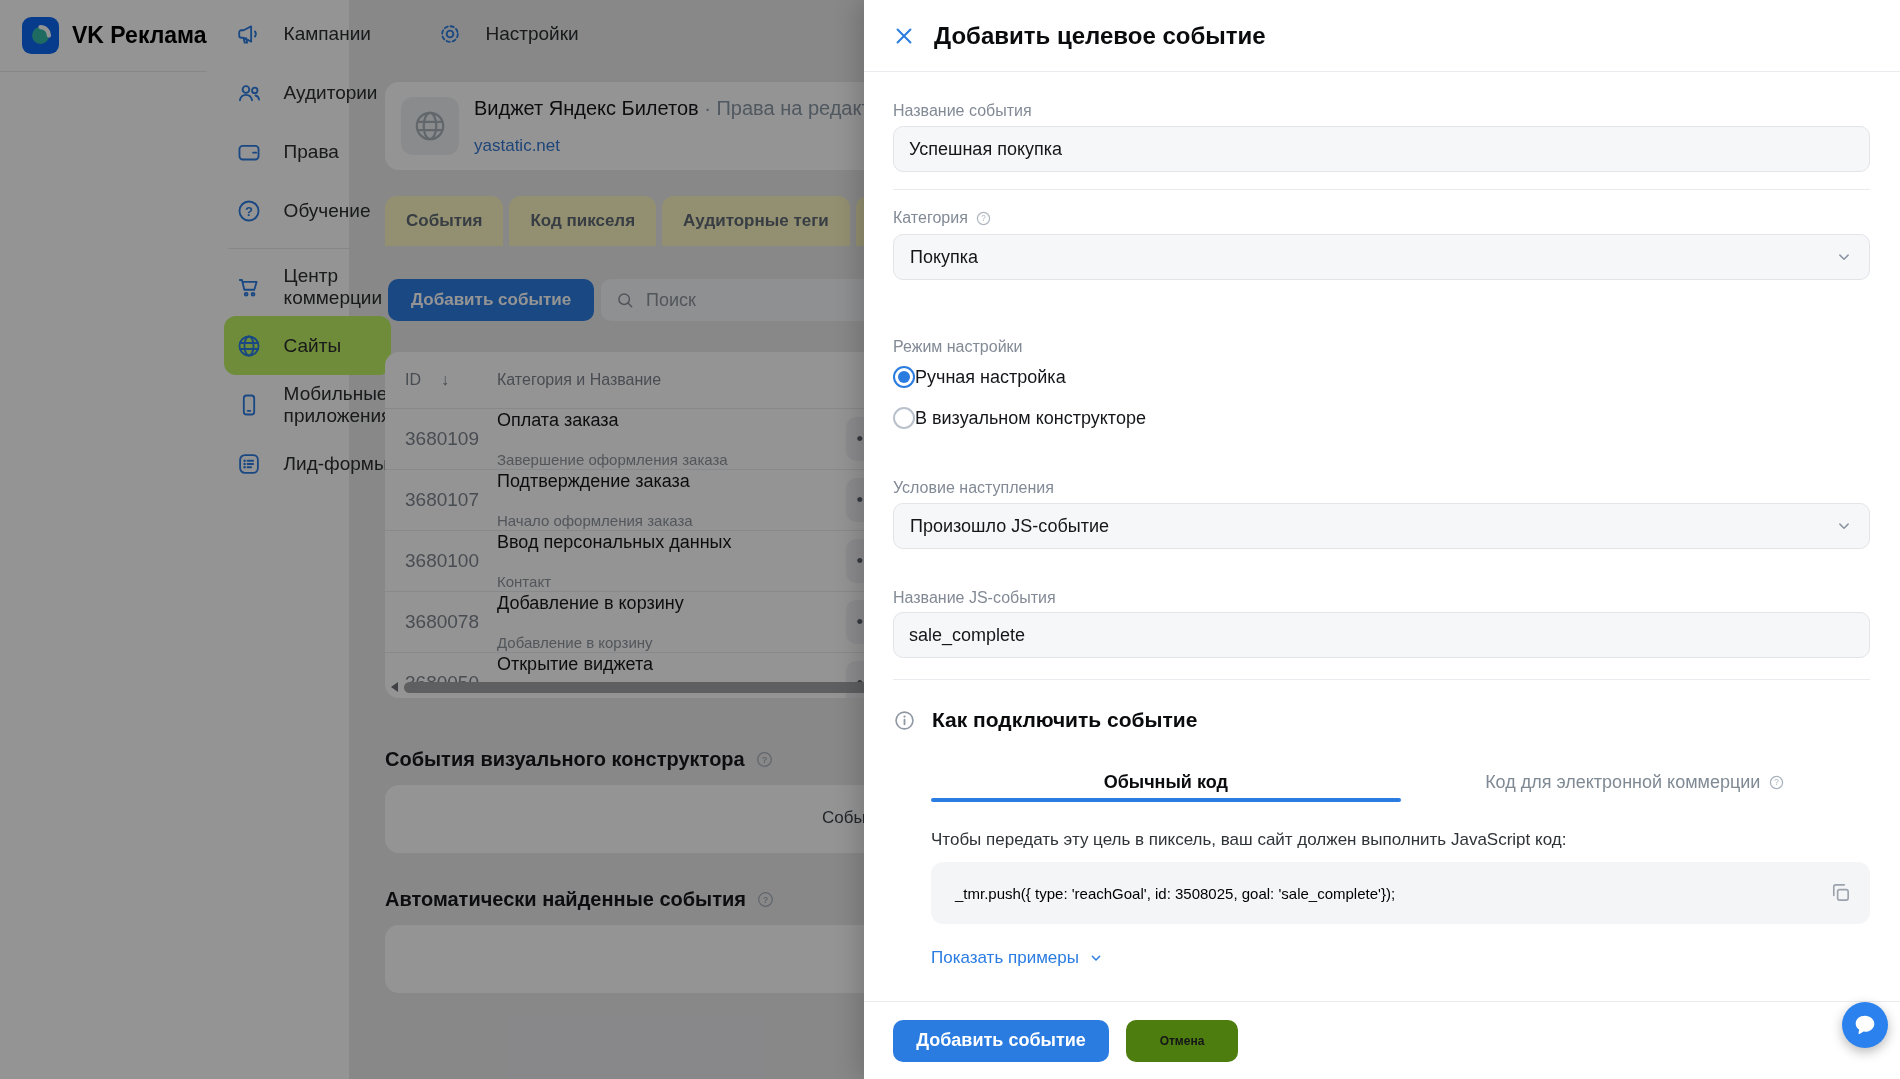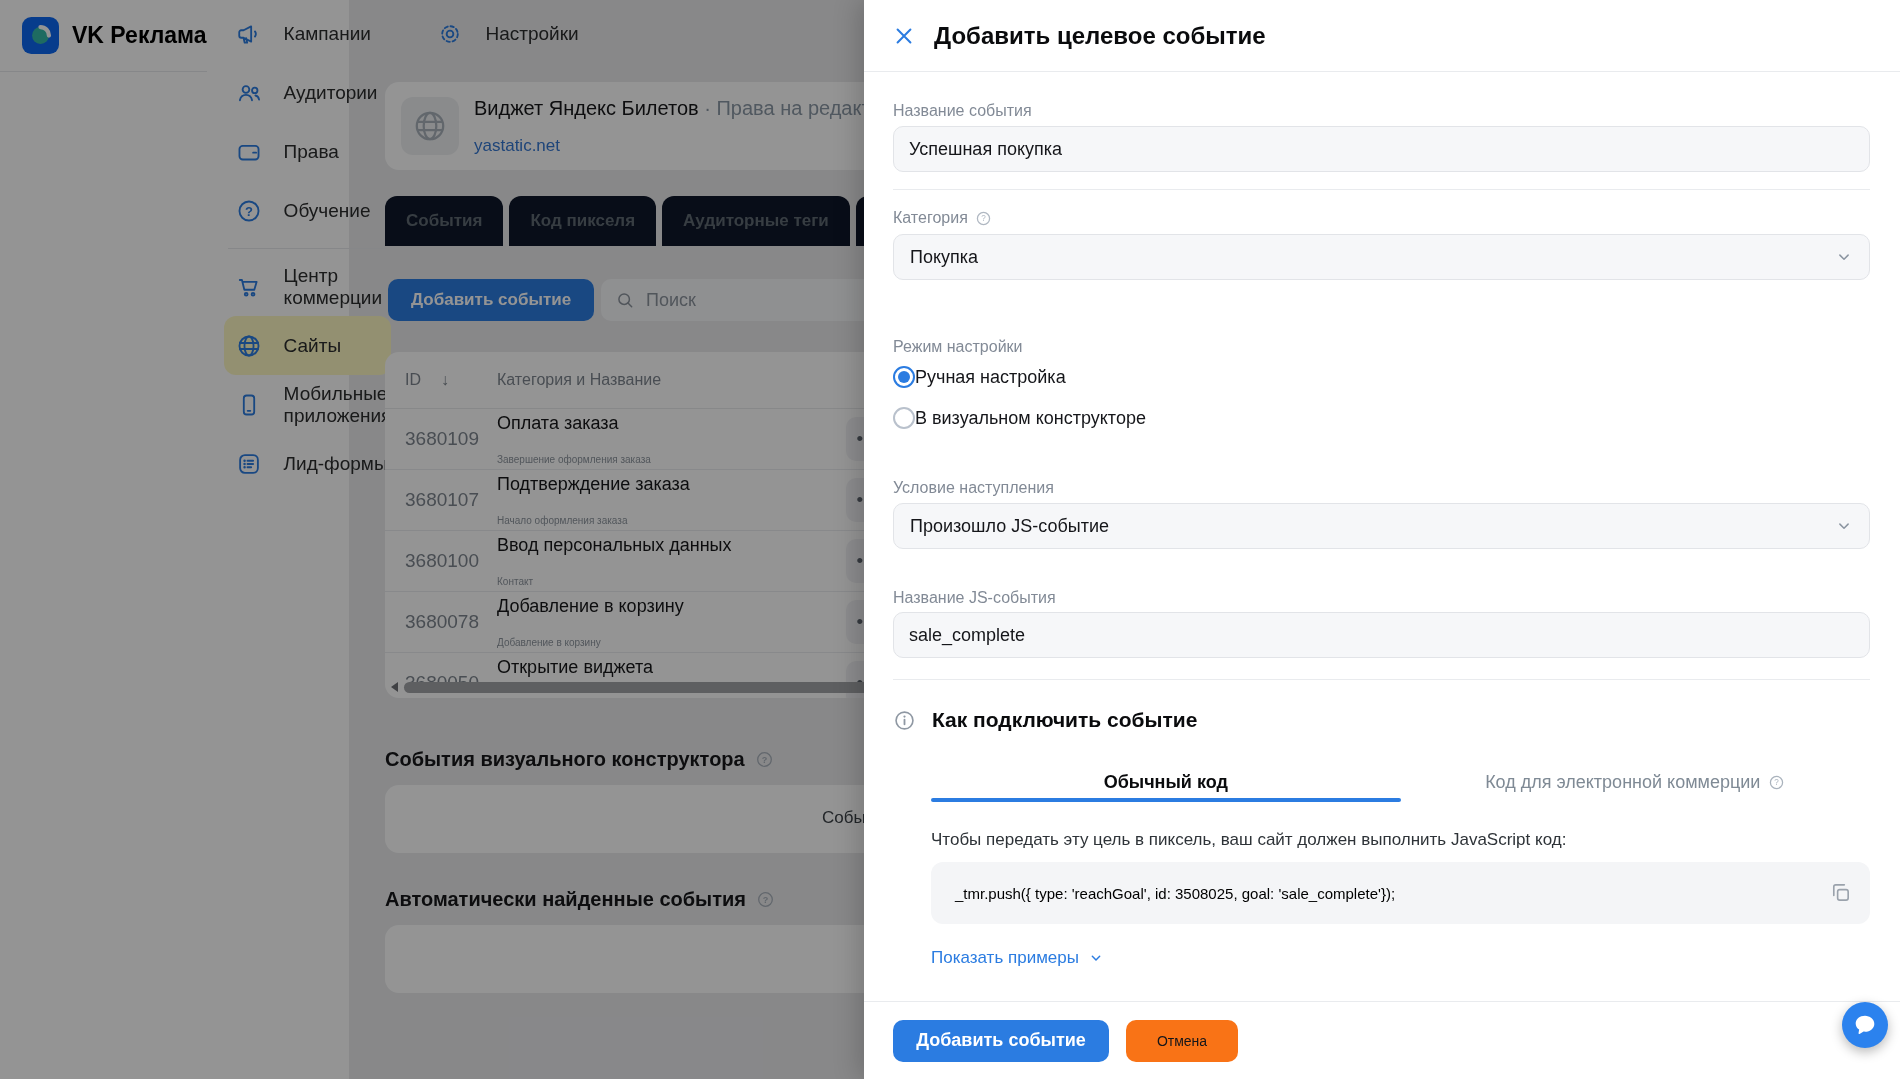--- a/index.html
+++ b/index.html
@@ -8,51 +8,51 @@
     font-family:"Liberation Sans",sans-serif;background:#eaebed;color:#17181a;
   }
   svg{display:block}
   
   .sidebar{position:absolute;left:0;top:0;bottom:0;width:349px;background:#fff;z-index:2;display:flex;flex-direction:row}
   .sb-header{height:71px;display:flex;align-items:center;padding-left:22px;border-bottom:1px solid #e7e9ec;flex:none}
   .logo-badge{width:37px;height:37px;flex:none}
   .logo-text{margin-left:13px;font-size:23px;font-weight:700;color:#000}
   .sb-menu{padding-top:4px}
   .sb-item{height:59px;margin:0 17px;padding-left:12px;display:flex;align-items:center;border-radius:12px;cursor:pointer}
-  .sb-item.selected{background:#fef9c3}
+  .sb-item.selected{background:#bef264}
   .sb-item .sicon{flex:none}
   .sb-label{margin-left:22px;font-size:19px;color:#2c2d2e}
   .sb-divider{height:1px;background:#e7e9ec;margin:8px 21px}
   .sb-spacer{flex:1}
   .sb-bottom{padding-bottom:14px}
   .sb-chevron{margin-left:auto;margin-right:14px}
   .sicon{width:26px;height:26px;stroke:#2b7ce1;fill:none;stroke-width:1.7;stroke-linecap:round;stroke-linejoin:round}
   .sicon text{stroke:none;fill:#2b7ce1;font-family:"Liberation Sans",sans-serif}
   
   .main-bg{position:absolute;left:349px;right:0;top:0;bottom:0;background:#eaebed;z-index:1}
   .site-card{position:absolute;left:385px;top:82px;width:1280px;height:88px;background:#fff;border-radius:14px;display:flex;align-items:center;padding-left:16px;box-sizing:border-box;z-index:3}
   .site-avatar{width:58px;height:58px;border-radius:12px;background:#eef0f2;display:flex;align-items:center;justify-content:center}
   .site-avatar svg{width:36px;height:36px;stroke:#a9b1ba;fill:none;stroke-width:1.5}
   .site-text{margin-left:15px}
   .site-line1{font-size:20px;color:#17181a;white-space:nowrap}
   .site-rights{color:#8b98a5}
   .site-domain{margin-top:16px;font-size:17px;color:#3577d1}
   .main-tabs{position:absolute;left:385px;top:196px;display:flex;gap:6px;z-index:3}
-  .main-tab{height:50px;padding:0 21px;background:#0f172a;border-radius:12px 12px 0 0;display:flex;align-items:center;font-size:17px;font-weight:700;color:#5f6a73;white-space:nowrap}
+  .main-tab{height:50px;padding:0 21px;background:#fef9c3;border-radius:12px 12px 0 0;display:flex;align-items:center;font-size:17px;font-weight:700;color:#5f6a73;white-space:nowrap}
   .add-btn{position:absolute;left:388px;top:279px;height:42px;padding:0 23px;border-radius:10px;background:#2b7ce1;color:#fff;font-size:17px;font-weight:700;display:flex;align-items:center;z-index:3;border:none;font-family:inherit;cursor:pointer}
   .search-box{position:absolute;left:601px;top:279px;width:820px;height:42px;border-radius:10px;background:#f7f8fa;display:flex;align-items:center;gap:11px;padding-left:14px;box-sizing:border-box;z-index:3}
   .search-box svg{width:20px;height:20px;stroke:#8c949e;fill:none;stroke-width:1.8;stroke-linecap:round}
   .search-ph{font-size:18px;color:#8c949e}
   .table-card{position:absolute;left:385px;top:352px;width:1280px;height:346px;background:#fff;border-radius:14px;overflow:hidden;z-index:3}
   .thead{height:56px;display:flex;align-items:center;border-bottom:1px solid #e8eaec;color:#7e868f;font-size:16px}
   .th-id{padding-left:20px;width:92px;display:flex;gap:20px;align-items:center}
   .trow{height:60px;border-bottom:1px solid #ebedef;display:flex;align-items:center;position:relative}
   .cell-id{padding-left:20px;width:92px;font-size:19px;color:#7e868f;flex:none}
   .cell-main .nm{font-size:18px;color:#17181a}
-  .cell-main .sub{font-size:10px;color:#8d959e;margin-top:20px}
+  .cell-main .sub{font-size:15px;color:#8d959e;margin-top:20px}
   .row-menu{position:absolute;left:461px;top:8px;width:44px;height:44px;border-radius:10px;background:#f1f2f4;color:#5d656e;font-size:19px;display:flex;align-items:center;justify-content:center;letter-spacing:1px}
   .hscroll{position:absolute;left:6px;right:6px;bottom:5px;height:12px;z-index:4;display:flex;align-items:center}
   .hscroll .arr{width:0;height:0;border-top:5px solid transparent;border-bottom:5px solid transparent;border-right:7px solid #6e7176;margin-right:6px}
   .hscroll .thumb{flex:1;height:11px;background:#a2a4a8;border-radius:6px}
   .sec-h{position:absolute;left:385px;display:flex;align-items:center;gap:10px;font-size:20px;font-weight:700;color:#17181a;z-index:3}
   .hint-q{width:19px;height:19px;color:#a9b1bb}
   .empty-card{position:absolute;left:385px;width:1280px;height:68px;background:#fff;border-radius:14px;z-index:3;overflow:hidden}
   .empty-frag{position:absolute;left:437px;top:23px;font-size:17px;color:#3c4248}
   
   .overlay{position:absolute;inset:0;background:rgba(0,0,0,0.42);z-index:10}
@@ -84,21 +84,21 @@
   .h-tab.inactive{color:#7f8a95}
   .howto-hint{margin:28px 0 0 38px;font-size:17px;color:#2e3338}
   .code-block{margin:12px 0 0 38px;background:#f4f5f7;border-radius:12px;height:62px;display:flex;align-items:center;padding:0 60px 0 24px;position:relative}
   .code-text{font-family:Liberation Sans, sans-serif;font-size:15px;color:#000000;white-space:nowrap}
   .copy-btn{position:absolute;right:18px;top:19px;width:23px;height:23px;cursor:pointer}
   .copy-btn svg{width:23px;height:23px;stroke:#9aa2ac;fill:none;stroke-width:1.7;stroke-linecap:round;stroke-linejoin:round}
   .show-ex{margin:24px 0 0 38px;display:inline-flex;align-items:center;gap:9px;color:#2b7ce1;font-size:17px;font-weight:500;cursor:pointer}
   .show-ex svg{width:16px;height:16px;stroke:#2b7ce1;fill:none;stroke-width:2.2;stroke-linecap:round;stroke-linejoin:round}
   .drawer-footer{position:absolute;left:0;right:0;bottom:0;height:77px;border-top:1px solid #e9ebee;display:flex;align-items:center;padding-left:29px;gap:17px;background:#fff}
   .btn-primary{width:216px;height:42px;border-radius:10px;background:#2b7ce1;color:#fff;font-size:18px;font-weight:700;display:flex;align-items:center;justify-content:center;border:none;font-family:inherit;cursor:pointer}
-  .btn-secondary{width:112px;height:42px;border-radius:10px;background:#f97316;color:#15161a;font-size:14px;font-weight:400;display:flex;align-items:center;justify-content:center;border:none;font-family:inherit;cursor:pointer}
+  .btn-secondary{width:112px;height:42px;border-radius:10px;background:#4d7c0f;color:#15161a;font-size:12px;font-weight:700;display:flex;align-items:center;justify-content:center;border:none;font-family:inherit;cursor:pointer}
   .fab{position:absolute;left:1842px;top:1002px;width:46px;height:46px;border-radius:50%;background:#2b82ee;z-index:30;display:flex;align-items:center;justify-content:center;box-shadow:0 4px 12px rgba(0,0,0,.28);cursor:pointer}
   .qcirc{display:inline-flex}
 </style>
 </head>
 <body>
 
 <div class="main-bg"></div>
 
 <aside class="sidebar">
   <div class="sb-header">

